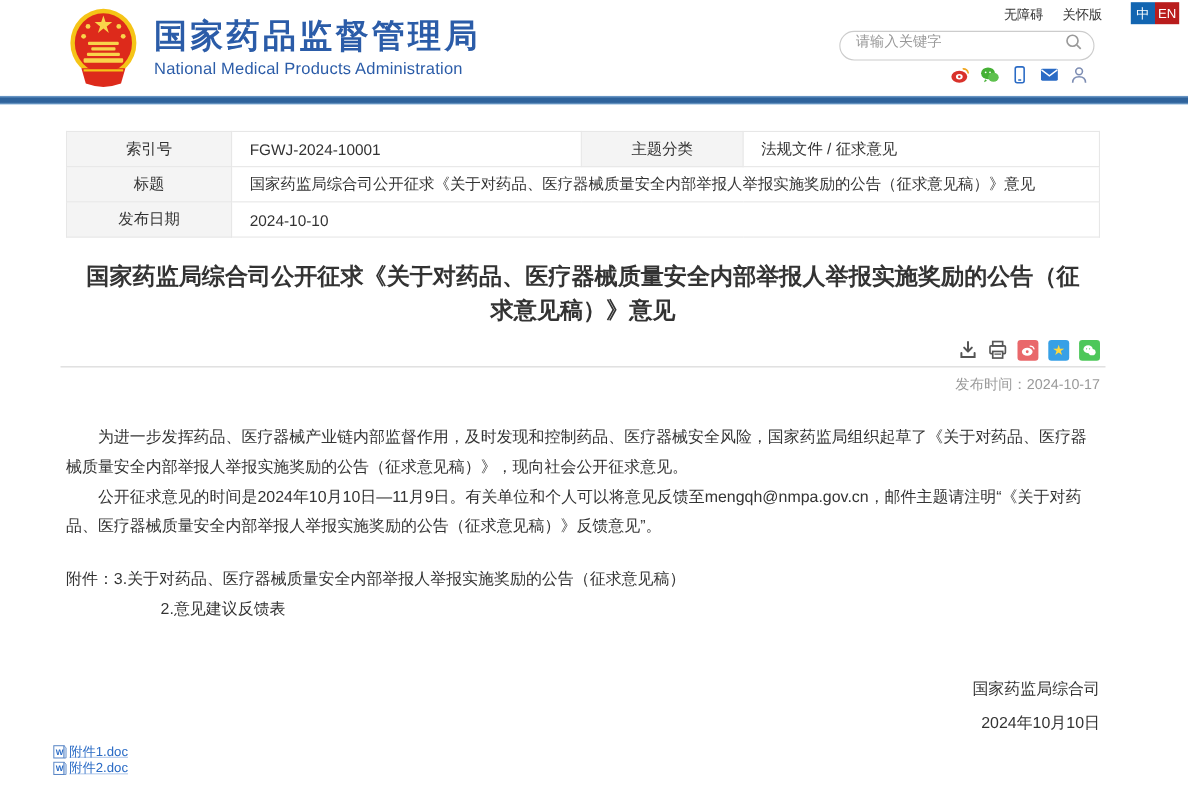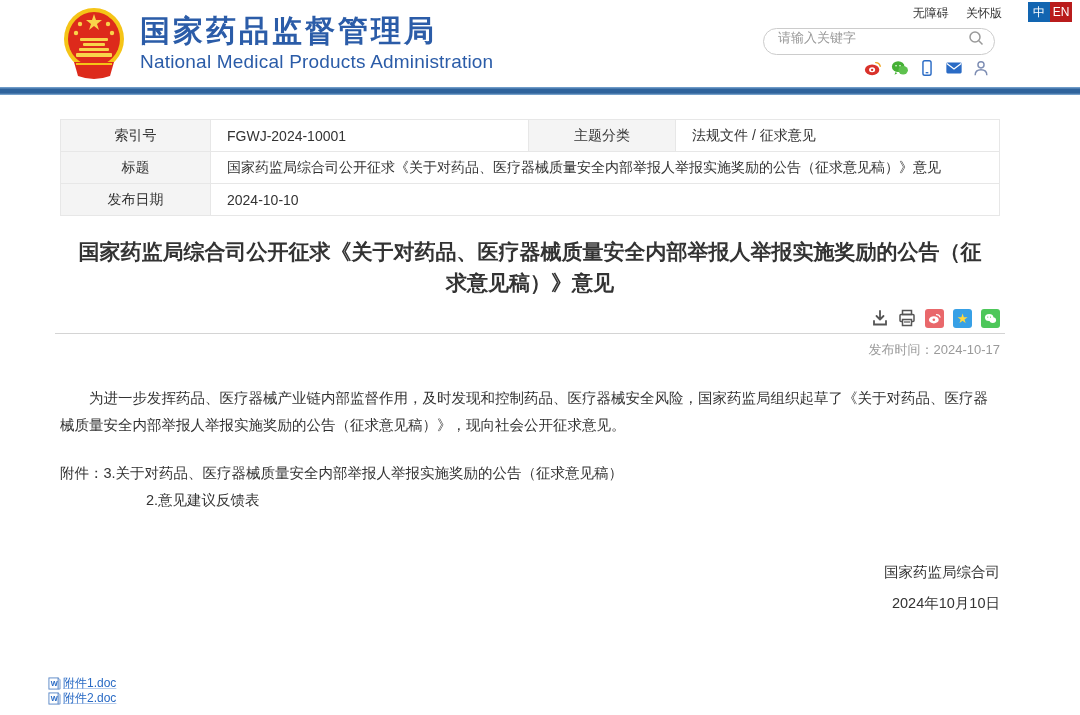--- a/index.html
+++ b/index.html
@@ -5,21 +5,21 @@
   * { margin:0; padding:0; box-sizing:border-box; }
   body { font-family:"Liberation Sans","DejaVu Sans",sans-serif; background:#ffffff; }
   .page { position:relative; width:1080px; height:715px; background:#fff; overflow:hidden; }
 
   
   .header { position:relative; height:87px; background:#fff; }
   .brand { position:absolute; left:62px; top:6px; display:flex; align-items:center; }
   .emblem { width:64px; height:74px; }
   .brand-text { margin-left:14px; }
   .brand-cn { font-size:30px; font-weight:bold; color:#2b5ca8; letter-spacing:3px; line-height:36px; }
-  .brand-en { font-size:19px; color:#2b5ca8; margin-top:2px; letter-spacing:0.2px; }
+  .brand-en { font-size:15px; color:#2b5ca8; margin-top:2px; letter-spacing:0.2px; }
 
   .top-links { position:absolute; top:5px; right:78px; font-size:12px; color:#333; }
   .top-links span { margin-left:14px; cursor:pointer; }
   .lang-group { position:absolute; top:2px; right:8px; display:flex; }
   .lang-btn { width:22px; height:20px; font-size:12px; display:flex; align-items:center; justify-content:center; color:#fff; cursor:pointer; }
   .lang-zh { background:#1265b1; }
   .lang-en { background:#b91c1c; }
 
   .search-wrap { position:absolute; top:28px; right:85px; width:232px; height:27px; border:1px solid #ccc; border-radius:14px; display:flex; align-items:center; padding:0 10px 8px 14px; }
   .search-wrap input { border:none; outline:none; flex:1; font-size:13px; color:#333; background:transparent; font-family:inherit; }
@@ -200,20 +200,21 @@
         </svg>
       </div>
     </div>
 
     <hr class="rule">
 
     <div class="publish-time">发布时间：2024-10-17</div>
 
     <div class="body-text">
       <p>为进一步发挥药品、医疗器械产业链内部监督作用，及时发现和控制药品、医疗器械安全风险，国家药监局组织起草了《关于对药品、医疗器械质量安全内部举报人举报实施奖励的公告（征求意见稿）》，现向社会公开征求意见。</p>
+      <p>公开征求意见的时间是2024年10月10日—11月9日。有关单位和个人可以将意见反馈至mengqh@nmpa.gov.cn，邮件主题请注明“《关于对药品、医疗器械质量安全内部举报人举报实施奖励的公告（征求意见稿）》反馈意见”。</p>
     </div>
 
     <div class="attachments">
       <div class="attach-line1">
         <span>附件：</span>
         <span>3.关于对药品、医疗器械质量安全内部举报人举报实施奖励的公告（征求意见稿）</span>
       </div>
       <div class="attach-line2">2.意见建议反馈表</div>
     </div>
 

